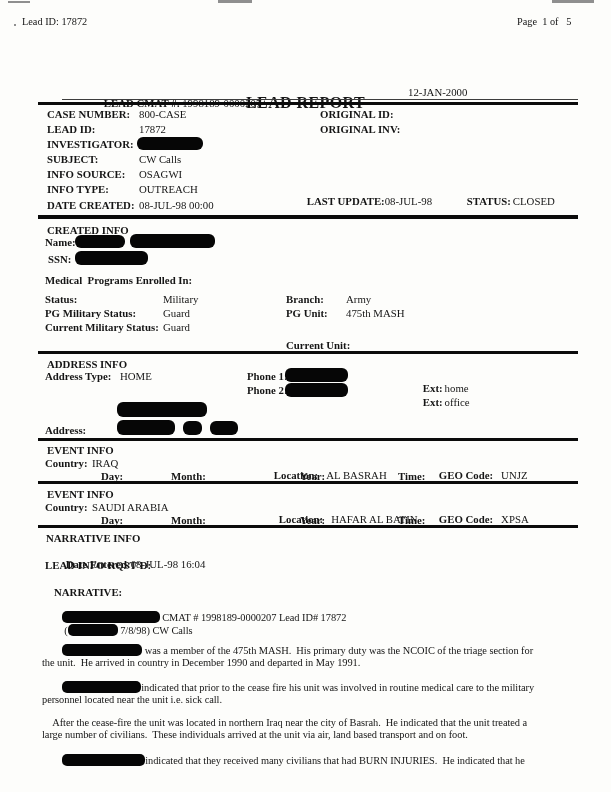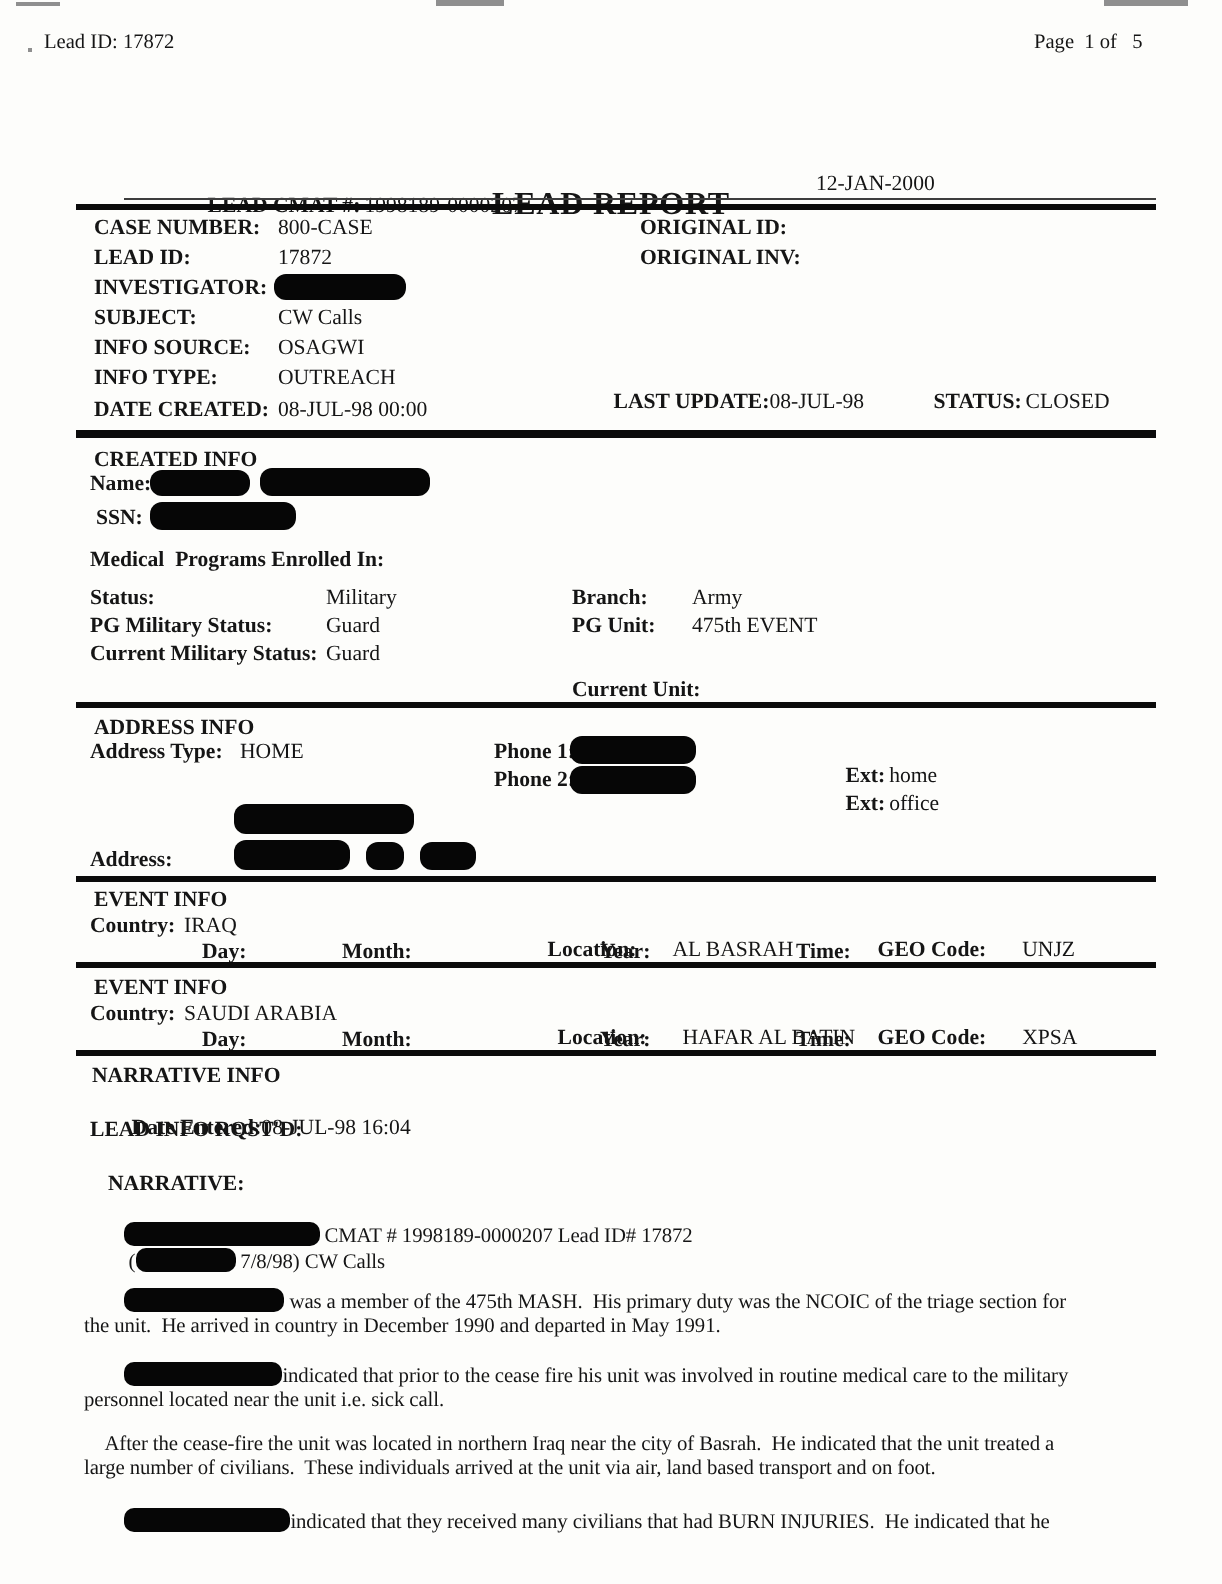--- a/index.html
+++ b/index.html
@@ -5,21 +5,21 @@
   html,body{margin:0;padding:0;background:#e8e8e8;}
   .page{
     position:relative;width:611px;height:792px;background:#fdfdfb;
     font-family:"Liberation Serif","DejaVu Serif",serif;color:#151515;
     overflow:hidden;margin:0 auto;
   }
   .abs{position:absolute;}
   .t{font-size:10.8px;line-height:1.15;white-space:pre;}
   .sm{font-size:10.3px;}
   .lbl{font-weight:700;}
-  .gap{margin-left:18px;}
+  .gap{margin-left:8px;}
   .gap2{margin-left:2px;}
   .title{font-size:16px;font-weight:700;letter-spacing:.4px;white-space:pre;margin-top:36px;}
   .rule{background:#0b0b0b;}
   .thin{background:#3d3d3d;}
   .redact{background:#060606;border-radius:6px;}
   .redact-inline{
     display:inline-block;background:#060606;border-radius:5px;
     height:12px;vertical-align:-2px;
   }
   .para{
@@ -91,21 +91,21 @@
   <div class="abs t lbl" style="left:45px;top:274px">Medical  Programs Enrolled In:</div>
 
   <div class="abs t lbl" style="left:45px;top:293px">Status:</div>
   <div class="abs t" style="left:163px;top:293px">Military</div>
   <div class="abs t lbl" style="left:286px;top:293px">Branch:</div>
   <div class="abs t" style="left:346px;top:293px">Army</div>
 
   <div class="abs t lbl" style="left:45px;top:307px">PG Military Status:</div>
   <div class="abs t" style="left:163px;top:307px">Guard</div>
   <div class="abs t lbl" style="left:286px;top:307px">PG Unit:</div>
-  <div class="abs t" style="left:346px;top:307px">475th EVENT</div>
+  <div class="abs t" style="left:346px;top:307px">475th MASH</div>
 
   <div class="abs t lbl" style="left:45px;top:321px">Current Military Status:</div>
   <div class="abs t" style="left:163px;top:321px">Guard</div>
 
   <div class="abs t lbl" style="left:286px;top:339px">Current Unit:</div>
 
   <div class="abs rule" style="left:38px;top:351px;width:540px;height:3px"></div>
 
   <div class="abs t lbl" style="left:47px;top:358px">ADDRESS INFO</div>
   <div class="abs t lbl" style="left:45px;top:370px">Address Type:</div>

